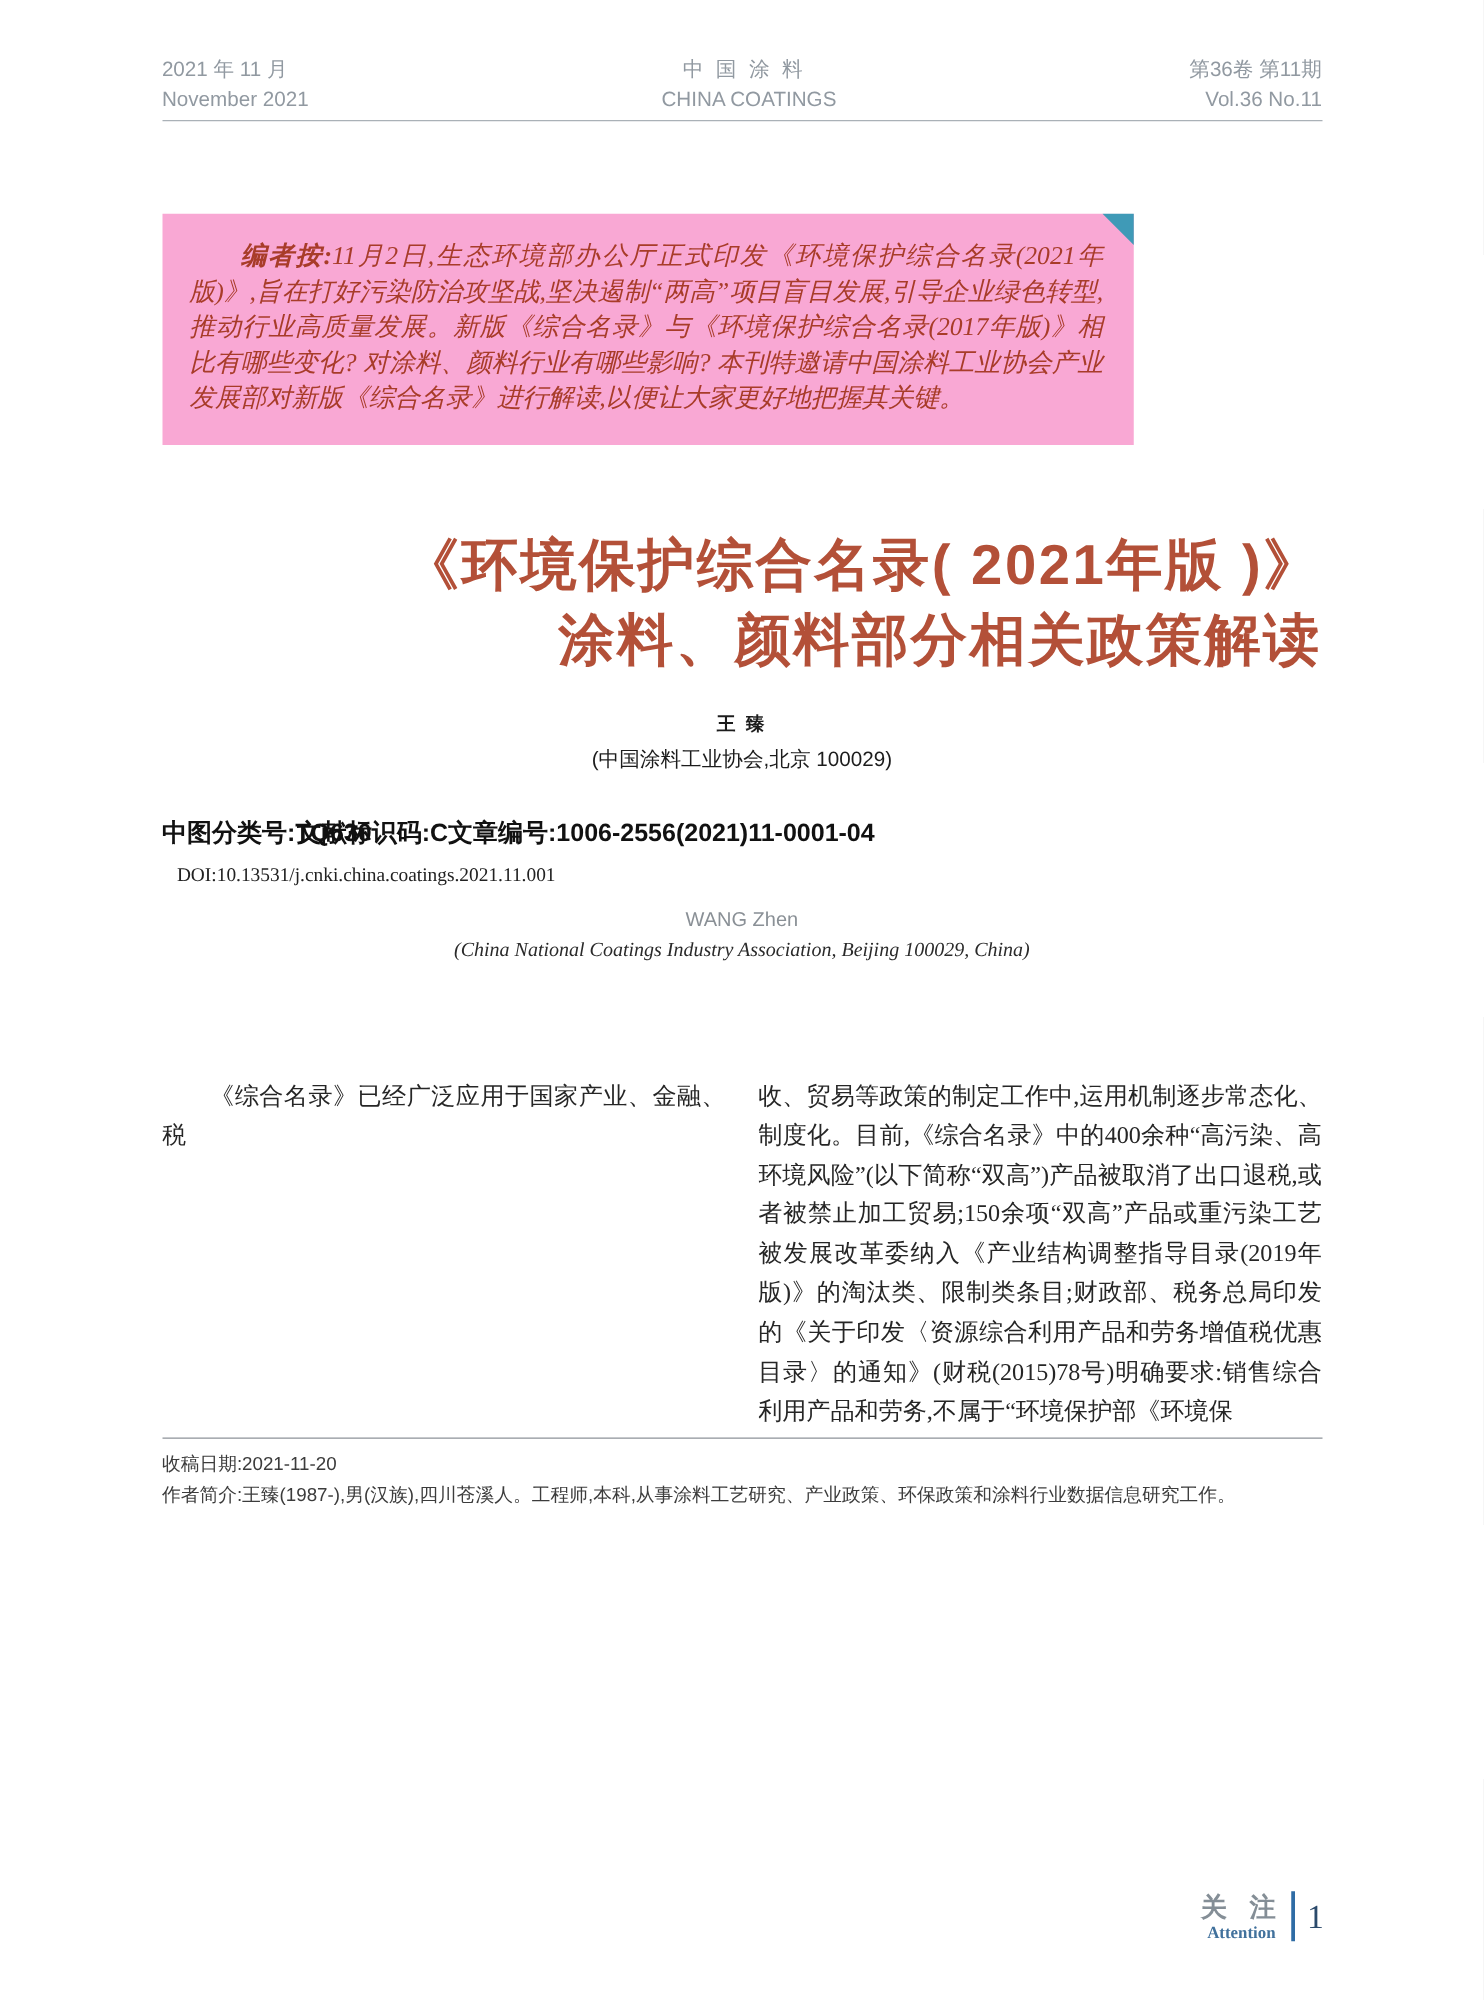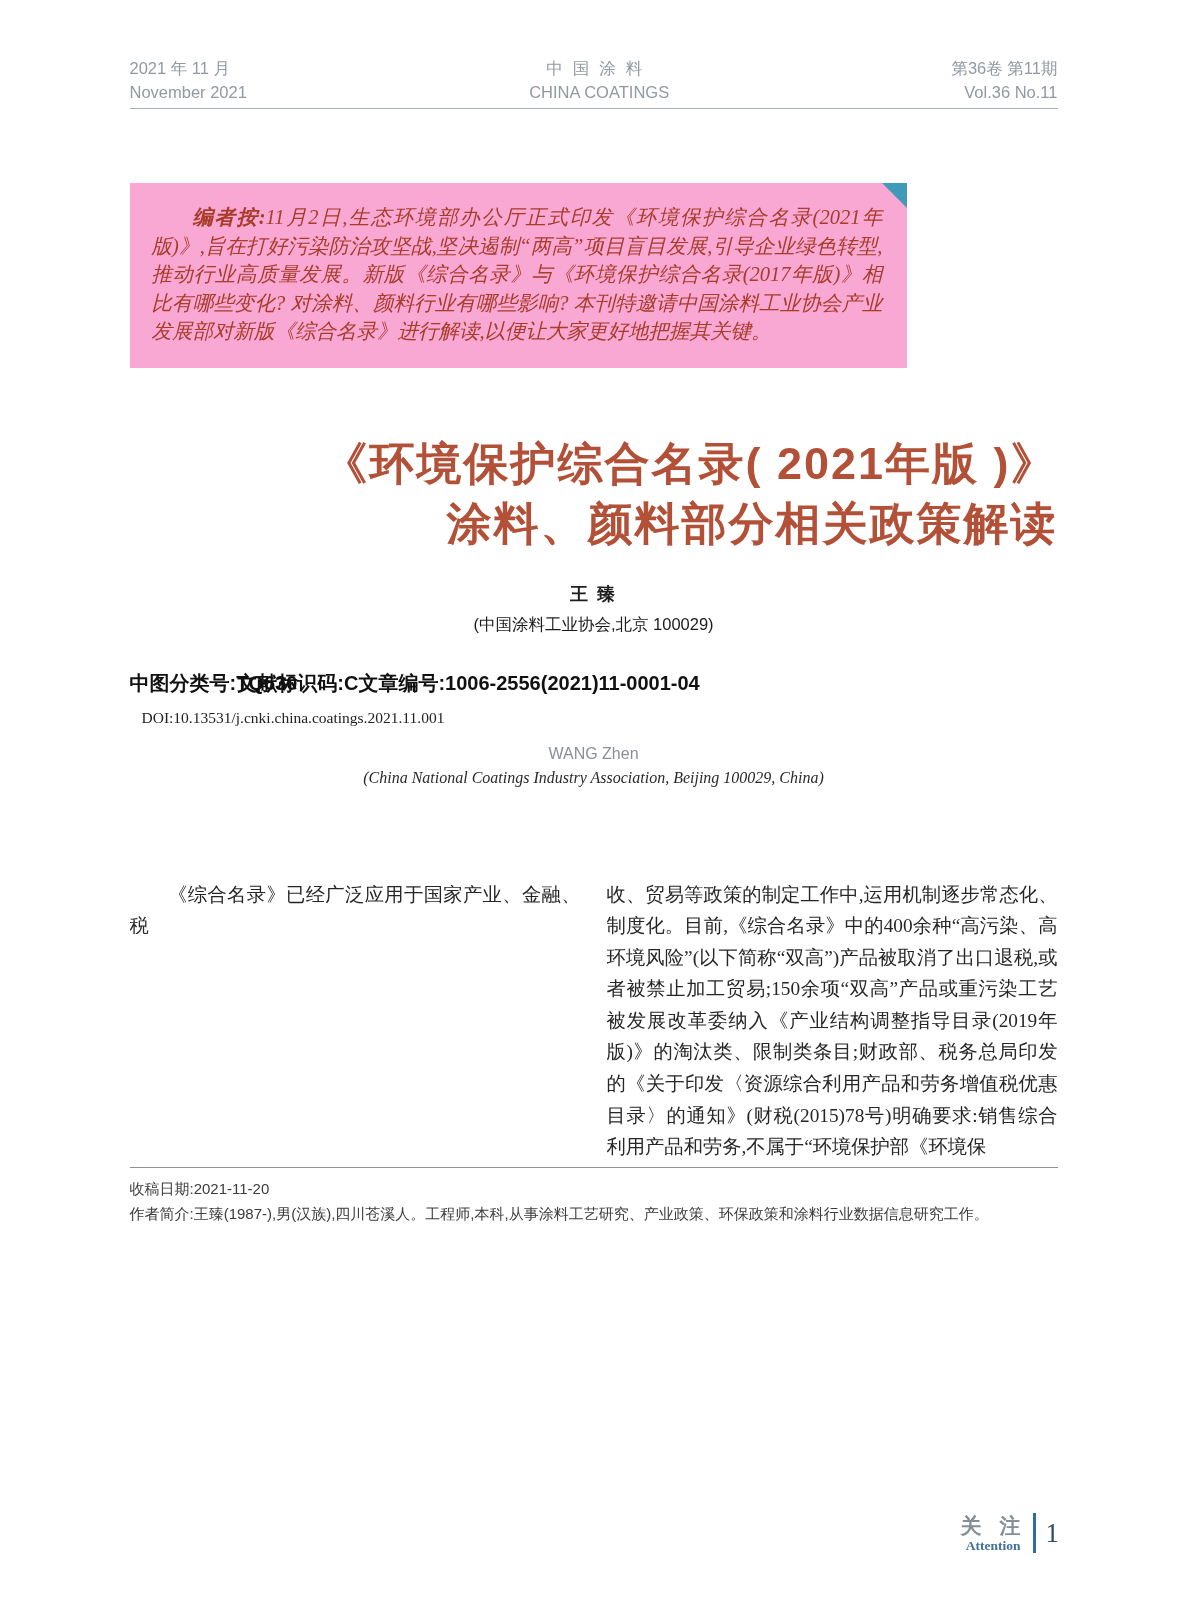--- a/index.html
+++ b/index.html
@@ -7,21 +7,21 @@
   .page {
     width:1187px; height:1600px; margin:0 auto; background:#ffffff;
     position:relative; font-family:"Liberation Serif", serif; color:#2f2f2f;
     overflow:hidden;
   }
   .content { width:928px; margin:0 auto; }
 
   
   .journal-header {
     display:flex; justify-content:space-between; align-items:flex-end;
-    padding-top:56px; color:#9199a1;
+    padding-top:44px; color:#9199a1;
     font-family:"Liberation Sans", sans-serif; font-size:16.5px; line-height:24px;
   }
   .jh-left { text-align:left; }
   .jh-center { text-align:center; }
   .jh-center .cn { letter-spacing:10px; }
   .jh-right { text-align:right; }
   .header-rule { border:none; border-top:1.5px solid #aab1b7; margin-top:4px; }
 
   
   .editor-note {
@@ -42,21 +42,21 @@
   
   .title-cn {
     margin-top:66px; text-align:right; color:#b35038;
     font-family:"Liberation Sans", sans-serif; font-weight:bold;
     font-size:45px; line-height:60px; letter-spacing:2px;
   }
 
   
   .author-cn { text-align:center; margin-top:28px;
     font-family:"Liberation Sans", sans-serif; }
-  .author-cn .name { font-size:18px; font-weight:600; color:#1c1c1c; letter-spacing:2px; }
+  .author-cn .name { font-size:15px; font-weight:600; color:#1c1c1c; letter-spacing:2px; }
   .author-cn .affil { margin-top:8px; font-size:16.5px; color:#1c1c1c; }
 
   
   .meta-row {
     display:flex; margin-top:34px;
     font-family:"Liberation Sans", sans-serif; font-size:20px; font-weight:600; color:#111;
   }
   .meta-row .mid { margin-left:-60px; }
   .doi-line { margin-top:12px; font-size:15.5px; color:#222;margin-left:12px; }
 

